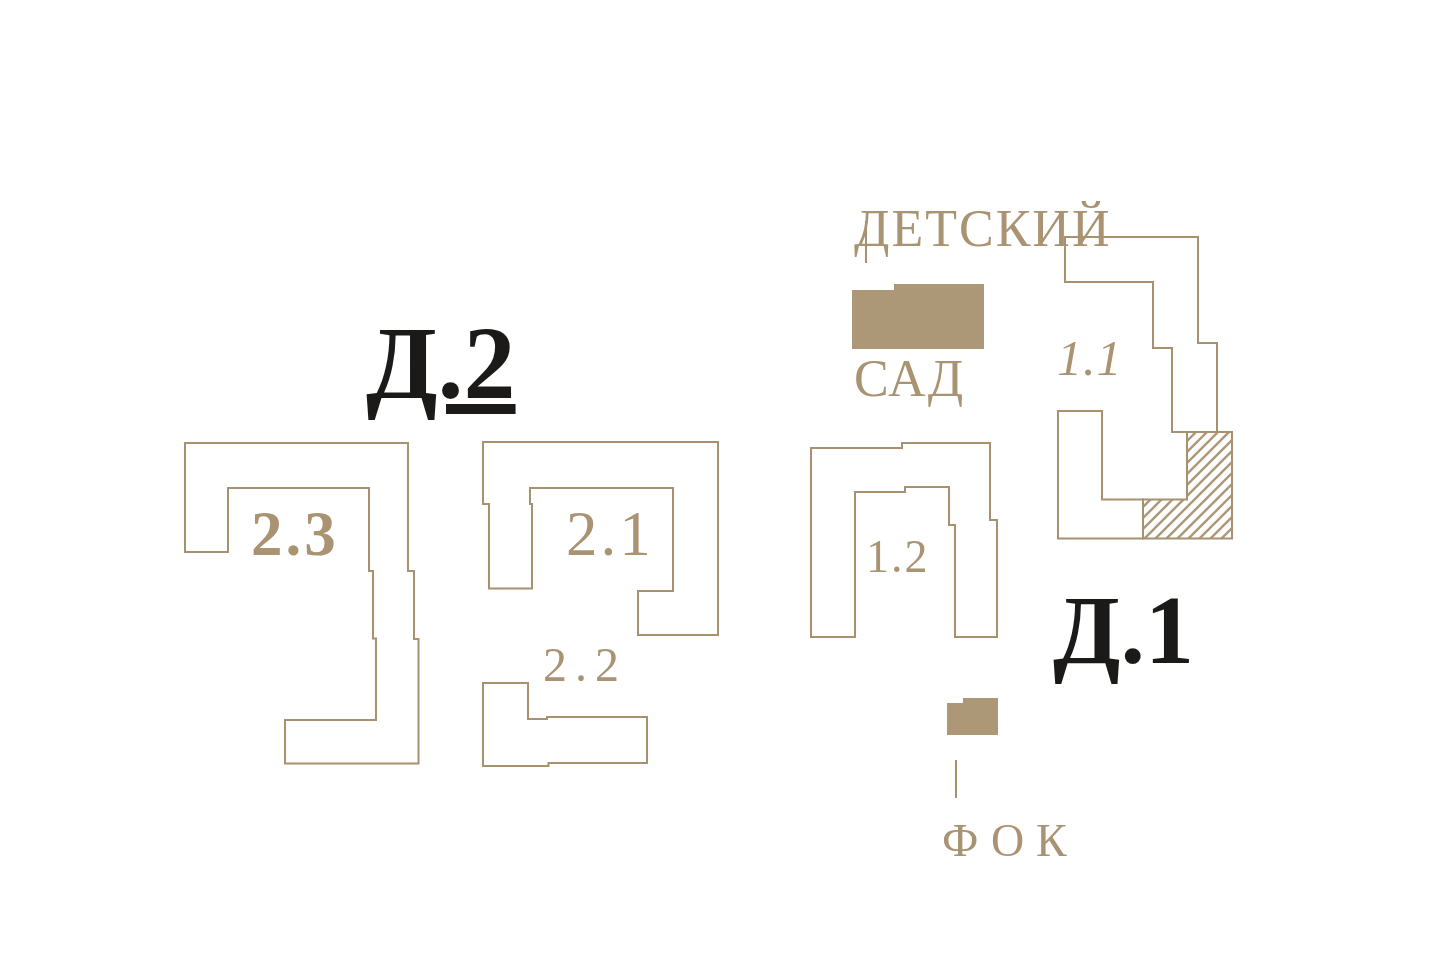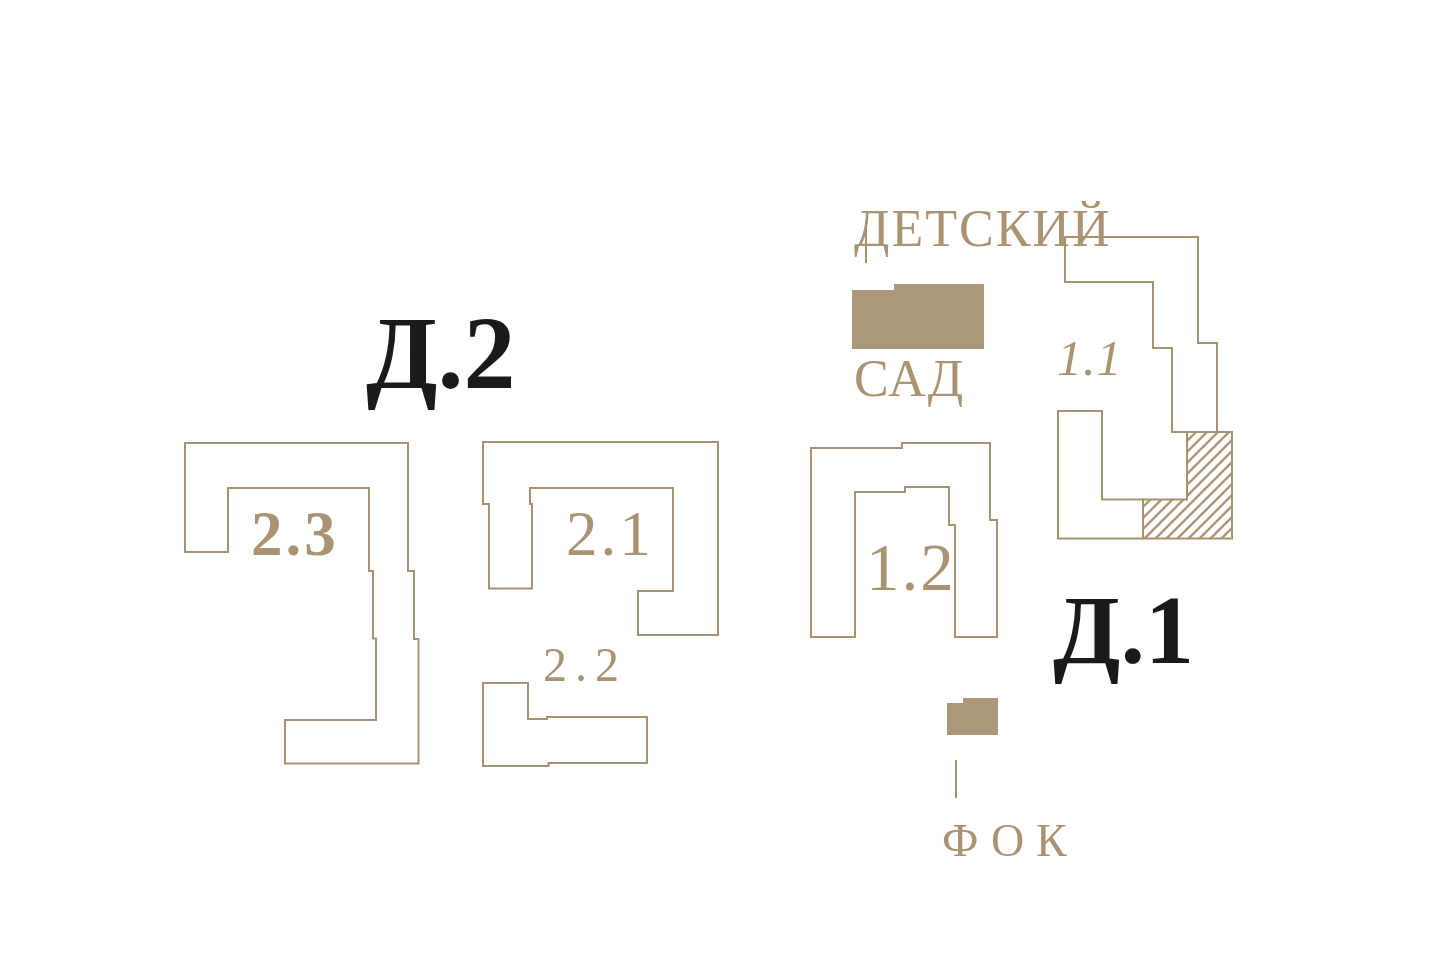--- a/index.html
+++ b/index.html
@@ -73,21 +73,21 @@
   }
   .bnum-22 {
     font-size: 48px;
     letter-spacing: 8px;
   }
   .bnum-11 {
     font-size: 50px;
     letter-spacing: 1px;
   }
   .bnum-12 {
-    font-size: 67px;
+    font-size: 46px;
     letter-spacing: 2px;
   }
   .fok-caption {
     font-size: 46px;
     letter-spacing: 12px;
   }
 </style>
 </head>
 <body>
 
@@ -114,21 +114,21 @@
 
     <path class="solid-tan" d="M947,703 H963 V698 H998 V735 H947 Z"></path>
     <line class="leader" x1="956" y1="760" x2="956" y2="798"></line>
   </svg>
 
   <div class="label label-tan caption" style="left:854px;top:104px;">
     <div>ДЕТСКИЙ</div>
     <div>САД</div>
   </div>
 
-  <div class="label label-black district-label" style="left:366px;top:301px;">Д.2</div>
+  <div class="label label-black district-label" style="left:366px;top:311px;text-decoration:underline;">Д.2</div>
 
   <div class="label label-black district-label d1" style="left:1053px;top:581px;">Д.1</div>
 
   <div class="label label-tan bnum-23" style="left:251px;top:503px;font-weight:bold;">2.3</div>
 
   <div class="label label-tan bnum-21" style="left:558px;top:503px;margin-left:8px;">2.1</div>
 
   <div class="label label-tan bnum-22" style="left:543px;top:641px;">2.2</div>
 
   <div class="label label-tan bnum-11" style="left:1057px;top:333px;font-style:italic;">1.1</div>

